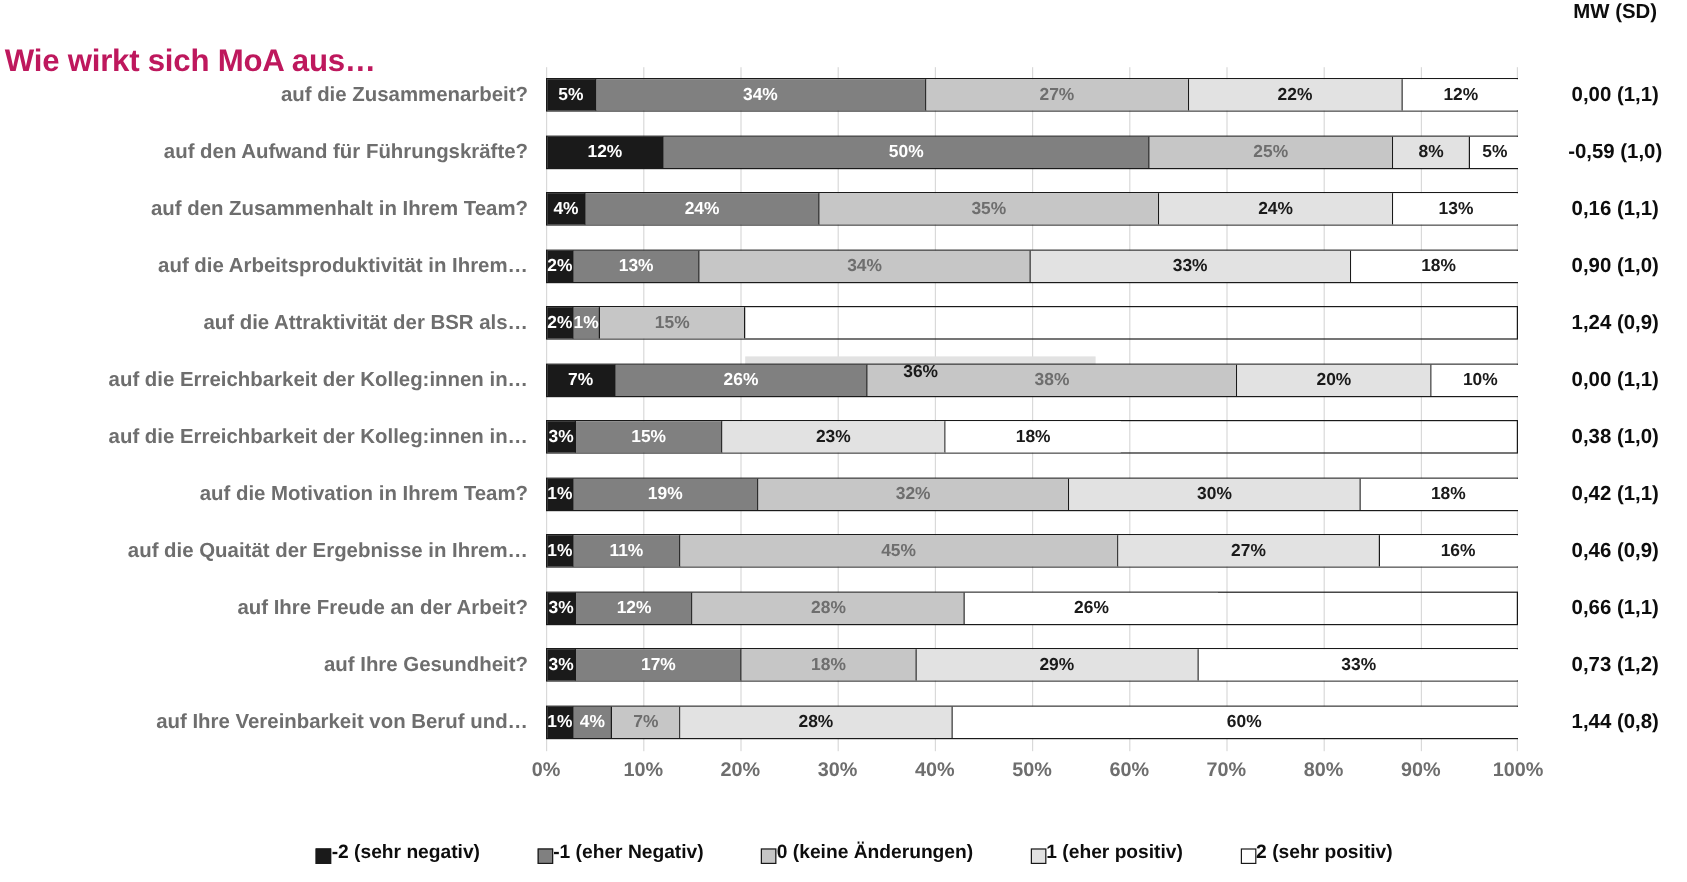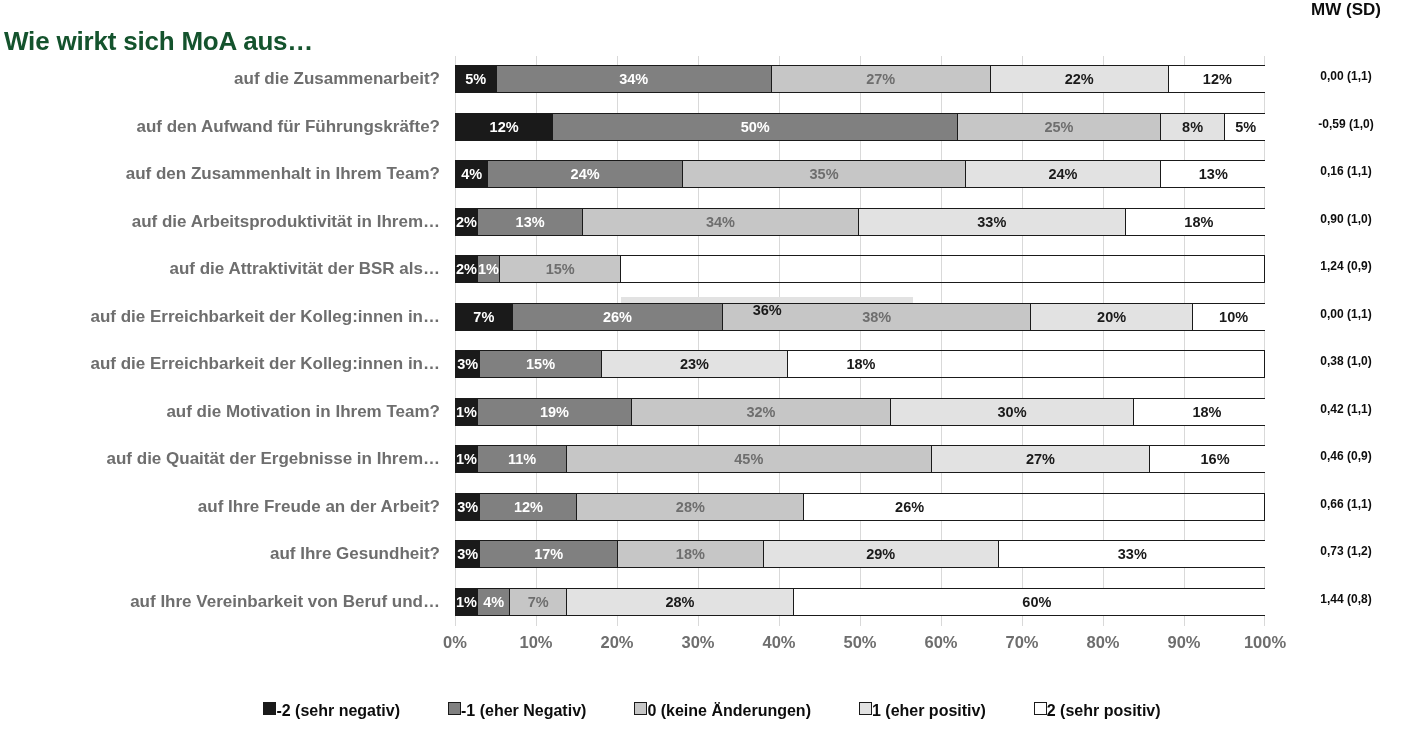--- a/index.html
+++ b/index.html
@@ -14,24 +14,24 @@
     position: relative;
     width: 1406px;
     height: 735px;
     background: #ffffff;
   }
 
   
   #chart-title {
     position: absolute;
     left: 4px;
-    top: 26px;
+    top: 35px;
     font-size: 26px;
     font-weight: bold;
-    color: #14532d;
+    color: #be185d;
     letter-spacing: -0.2px;
     white-space: nowrap;
   }
 
   
   #mw-header {
     position: absolute;
     left: 1288px;
     top: 0px;
     width: 116px;
@@ -109,21 +109,21 @@
     overflow: hidden;
     text-overflow: clip;
   }
 
   
   #mws { position: absolute; left: 1288px; top: 56px; width: 116px; height: 570px; }
   .mw {
     position: absolute;
     width: 116px;
     text-align: center;
-    font-size: 12px;
+    font-size: 17px;
     font-weight: bold;
     color: #0d0d0d;
     white-space: nowrap;
   }
 
   
   #xaxis { position: absolute; left: 455px; top: 633px; width: 810px; height: 26px; }
   .xtick {
     position: absolute;
     top: 0;
@@ -139,21 +139,21 @@
   
   #legend {
     position: absolute;
     left: 0; top: 702px;
     width: 1406px;
     display: flex;
     justify-content: center;
     align-items: center;
     gap: 30px;
   }
-  .legend-item { display: flex; align-items: flex-start; gap: 0; margin-left: 18px; }
+  .legend-item { display: flex; align-items: flex-end; gap: 0; margin-left: 18px; }
   .swatch {
     width: 13px; height: 13px;
     border: 1.4px solid #1a1a1a;
     display: inline-block;
   }
   .sw0 { background: #1a1a1a; }
   .sw1 { background: #808080; }
   .sw2 { background: #c6c6c6; }
   .sw3 { background: #e2e2e2; }
   .sw4 { background: #ffffff; }

